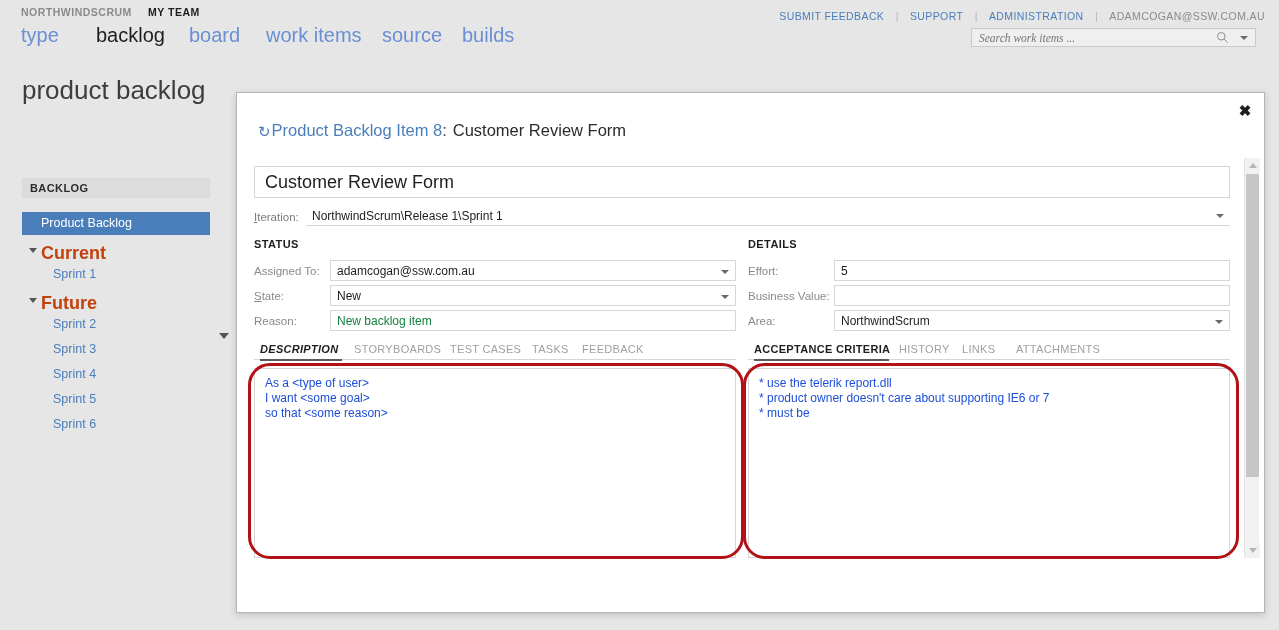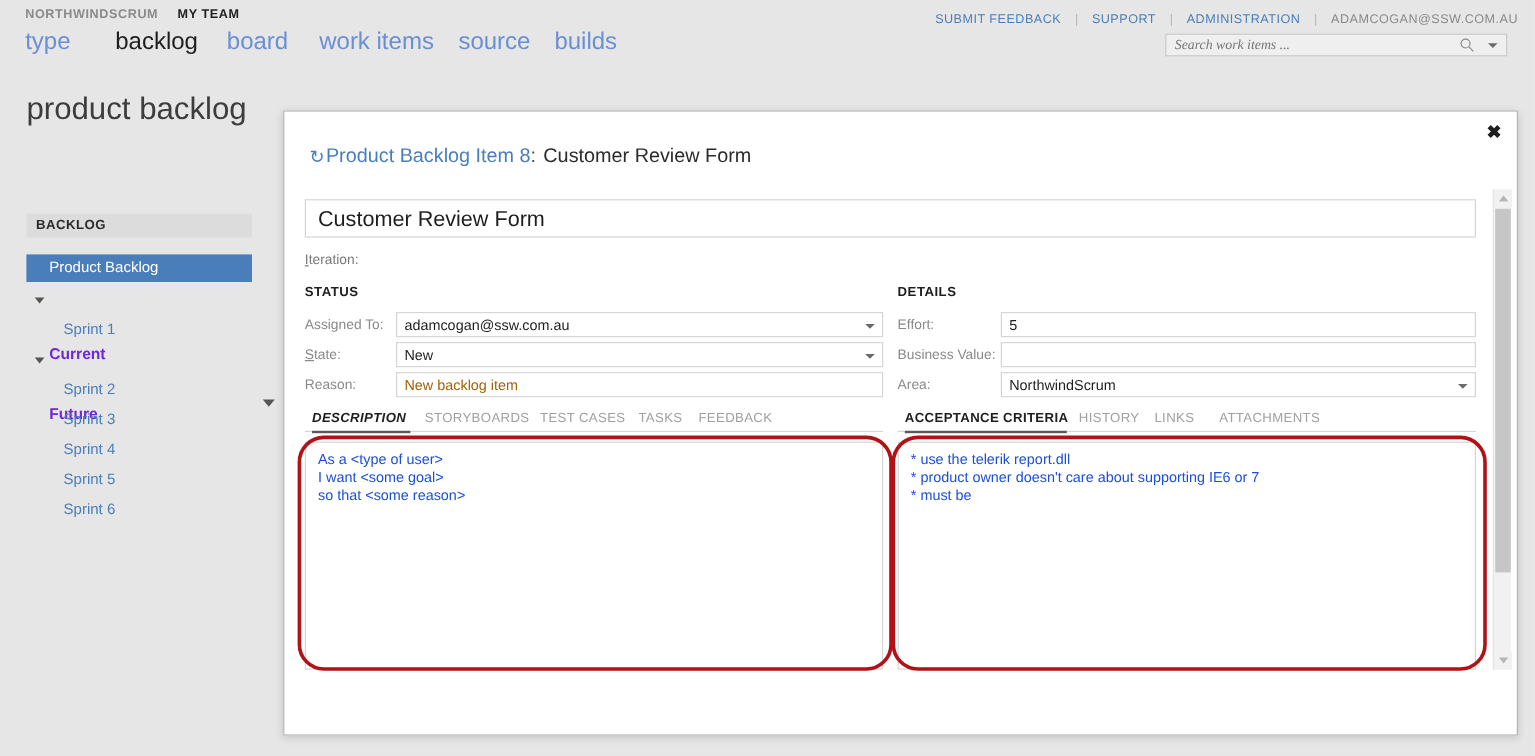--- a/index.html
+++ b/index.html
@@ -81,21 +81,21 @@
     position: absolute; left: 19px; top: 4px; font-size: 12.5px; color: #fff;
   }
   .group-row { position: absolute; left: 22px; width: 188px; height: 20px; }
   .group-row .tri {
     position: absolute; left: 7px; top: 7px; width: 0; height: 0;
     border-left: 4px solid transparent; border-right: 4px solid transparent;
     border-top: 5px solid #555;
   }
   .group-row .lbl {
     position: absolute; left: 19px; top: 2px;
-    font-size: 13px; font-weight: bold; color: #6d28d9; margin-top: 44px;
+    font-size: 18px; font-weight: bold; color: #c2410c;
   }
   .sprint-row { position: absolute; left: 22px; width: 188px; height: 25px; }
   .sprint-row a {
     position: absolute; left: 31px; top: 2px;
     font-size: 12.5px; color: #4a7ebb; text-decoration: none;
   }
   .side-scroll-caret {
     position: absolute; left: 219px; top: 267px;
     width: 0; height: 0; border-left: 5px solid transparent;
     border-right: 5px solid transparent; border-top: 6px solid #555;
@@ -166,21 +166,21 @@
     position: absolute; left: 0; top: 5px; font-size: 11.5px; color: #8a8a8a;
   }
   .frow .flabel u { text-decoration: underline; }
   .frow .fbox {
     position: absolute; top: 0; height: 21px;
     border: 1px solid #d6d6d6; background: #fff;
   }
   .frow .fbox .fval {
     position: absolute; left: 6px; top: 3px; font-size: 12px; color: #1e1e1e;
   }
-  .frow .fbox .fval.ph { color: #a16207; }
+  .frow .fbox .fval.ph { color: #15803d; }
   .frow .fbox .fcaret {
     position: absolute; right: 6px; top: 9px; width: 0; height: 0;
     border-left: 4px solid transparent; border-right: 4px solid transparent;
     border-top: 4px solid #6a6a6a;
   }
 
   
   .tabstrip {
     position: absolute; top: 100px; left: 0; width: 482px; height: 22px;
     border-bottom: 1px solid #d6d6d6;
@@ -334,20 +334,24 @@
     <span class="refresh-icon">↻</span><a href="#" class="link">Product Backlog Item 8</a><span class="colon">:</span><span class="subj">Customer Review Form</span>
   </div>
 
   <div class="form-area">
 
     <div class="title-field">
       <input type="text" value="Customer Review Form" style="">
     </div>
 
     <div class="iter-label"><u>I</u><span>teration:</span></div>
+    <div class="iter-field">
+      <span class="val">NorthwindScrum\Release 1\Sprint 1</span>
+      <div class="fcaret" style="position:absolute;right:6px;top:8px;width:0;height:0;border-left:4px solid transparent;border-right:4px solid transparent;border-top:4px solid #6a6a6a;"></div>
+    </div>
 
     <div class="col-left">
       <div class="sec-title">STATUS</div>
       <div id="status-fields">
           <div class="frow" style="top: 22px;">
             <div class="flabel"><span>Assigned To:</span></div>
             <div class="fbox" style="left:76px;width:406px;">
               <span class="fval">adamcogan@ssw.com.au</span>
               <div class="fcaret"></div>
             </div>

